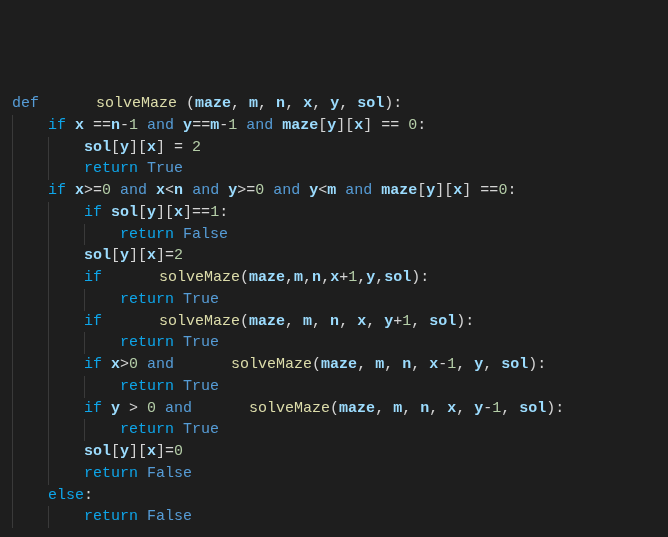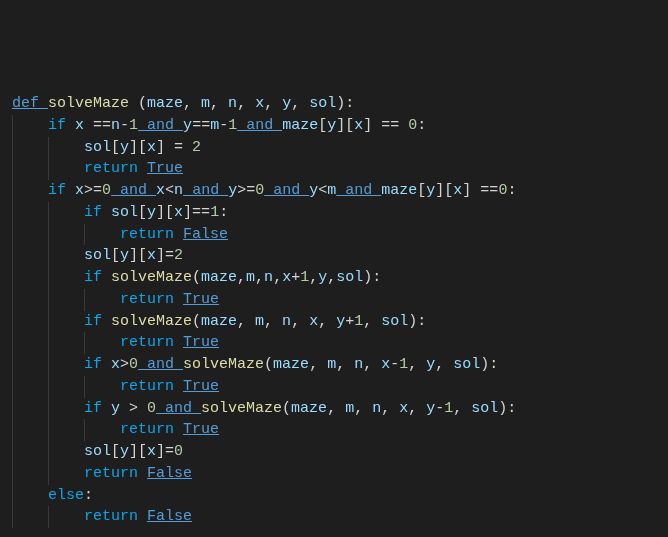--- a/index.html
+++ b/index.html
@@ -10,24 +10,24 @@
     body {
       background: #1e1e1e;
       font-family: "Consolas", "Courier New", monospace;
       font-size: 15px;
       line-height: 1.45;
       color: #d4d4d4;
       padding: 6px 10px;
       width: 668px;
       white-space: pre;
     }
-    .kw { color: #569cd6; text-decoration: underline; }
+    .kw { color: #569cd6; }
     .kw2 { color: #0ea5e9; }
-    .fn { color: #dcdcaa; }
-    .var { color: #9cdcfe; }
+    .fn { color: #dcdcaa; margin-left: 48px; }
+    .var { color: #9cdcfe; font-weight: bold; }
     .num { color: #b5cea8; }
     .op { color: #d4d4d4; }
     .pn { color: #d4d4d4; }
     .codeline { display:block; white-space: pre; position:relative;}
     .gutter-guides { position:absolute; left:0; top:0; height:100%; pointer-events:none; }
     .guide-v { position:absolute; top:0; bottom:0; width:1px; background:#3a3a3a; }
   </style>
 </head>
 <body>
 

